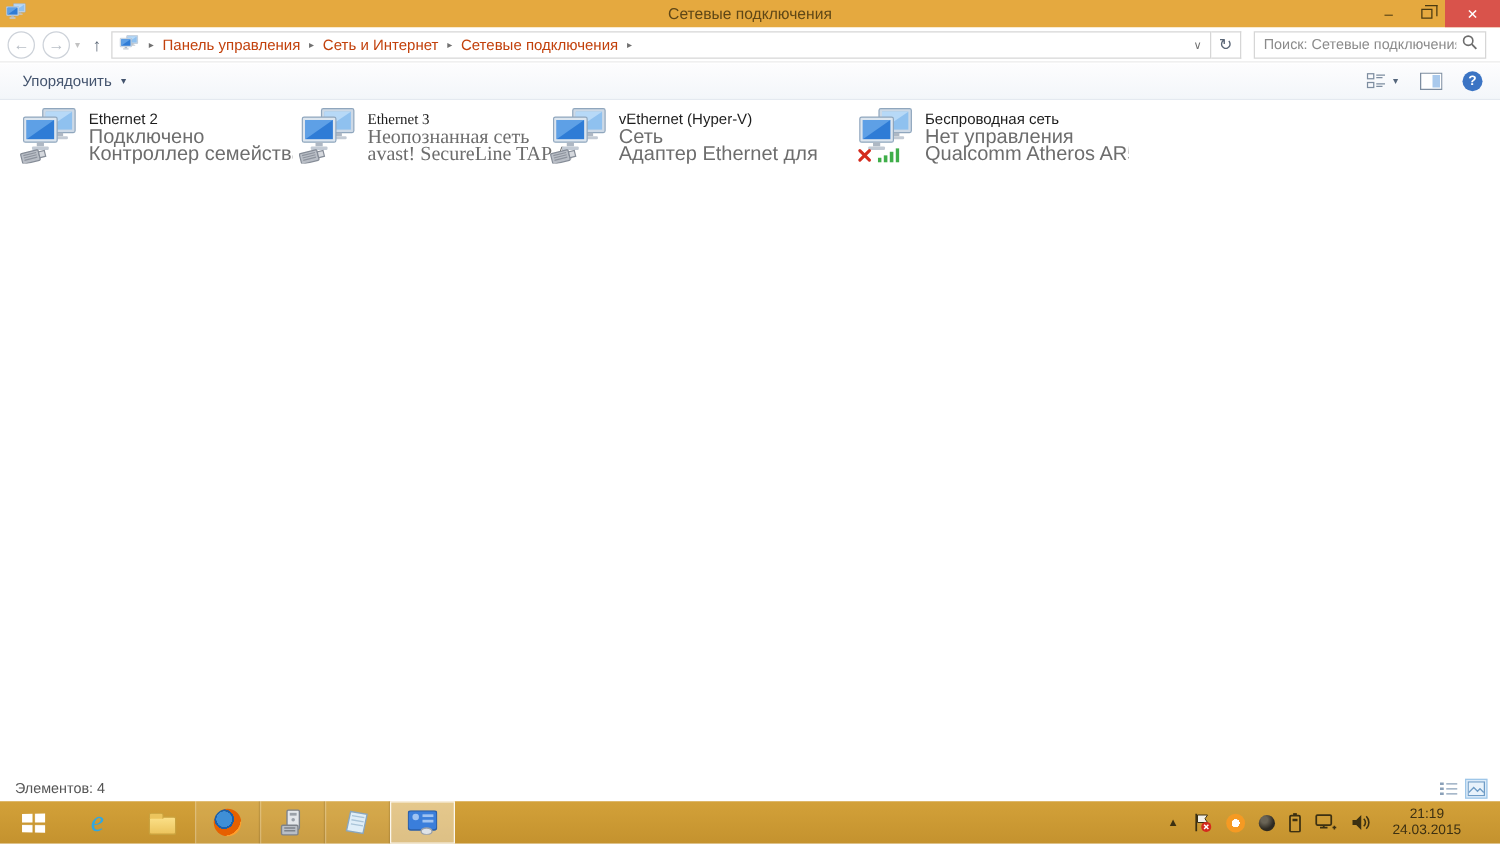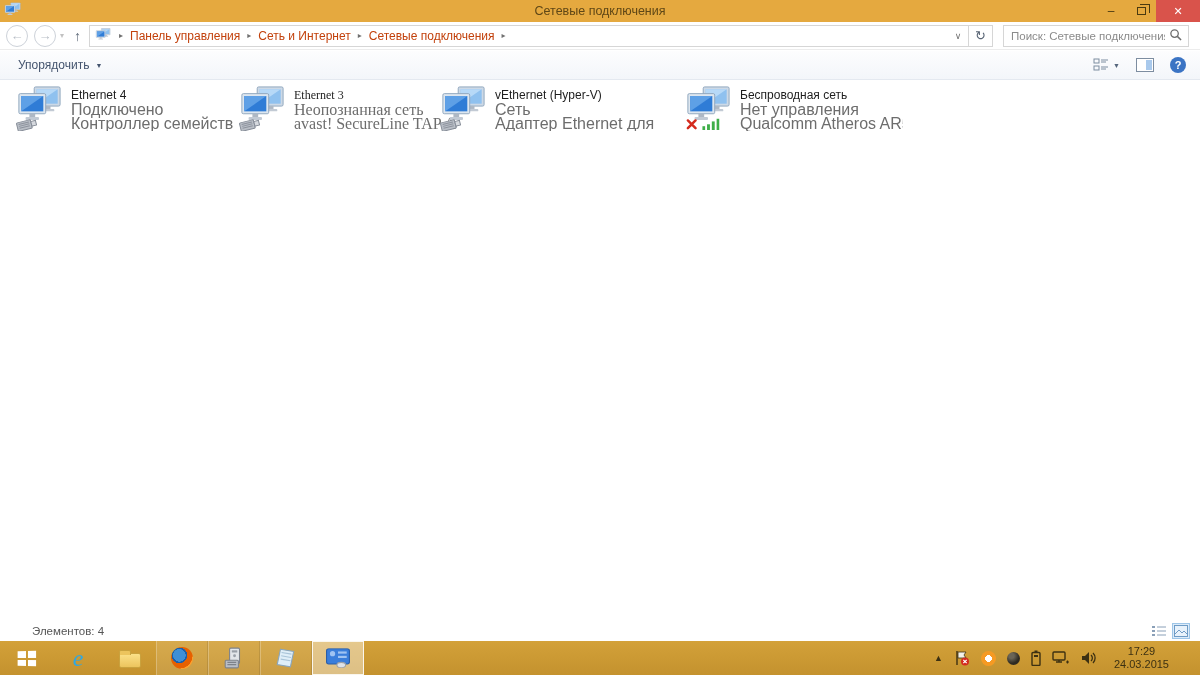--- a/index.html
+++ b/index.html
@@ -57,21 +57,21 @@
   .conn { position:absolute; top:5px; display:flex; gap:9px; width:218px; }
   .conn:nth-child(1){ left:16px; } .conn:nth-child(2){ left:239px;font-family:Liberation Serif, serif; }
   .conn:nth-child(3){ left:440px; } .conn:nth-child(4){ left:685px; }
   .conn-icon { width:46px; height:46px; flex:none; }
   .conn-text { padding-top:3px; white-space:nowrap; overflow:hidden; }
   .conn-name { font-size:12px; color:#1d1d1d; line-height:15px; }
   .conn-sub { font-size:16px; color:#6d6d6d; line-height:14px; }
 
   
   .statusbar { position:absolute; left:0; top:620px; width:1200px; height:21px; background:#fff;
-    display:flex; align-items:center;padding-left:20px; }
+    display:flex; align-items:center; }
   .status-text { margin-left:12px; font-size:11.5px; color:#555; }
   .status-views { margin-left:auto; margin-right:10px; display:flex; gap:4px; }
   .sv { width:18px; height:16px; display:flex; align-items:center; justify-content:center; border:1px solid transparent; }
   .sv.active { background:#dcebf9; border-color:#9ec6e8; }
 
   
   .taskbar { position:absolute; left:0; top:641px; width:1200px; height:34px;
     background:linear-gradient(#d3a139,#c4922e); display:flex; align-items:stretch; }
   .task-tile { width:52px; display:flex; align-items:center; justify-content:center; }
   .task-tile.running { background:rgba(255,255,255,.10);
@@ -264,21 +264,21 @@
         <svg viewBox="0 0 48 46" width="46" height="46">
           <use href="#pc-pair"></use>
           <g transform="translate(0,33)">
               <svg viewBox="0 0 24 14" width="24" height="14">
                 <use href="#plug"></use>
               </svg>
             </g>
         </svg>
       </span>
       <span class="conn-text">
-        <div class="conn-name">Ethernet 4</div>
+        <div class="conn-name">Ethernet 2</div>
         <div class="conn-sub">Подключено</div>
         <div class="conn-sub">Контроллер семейства Realtek P...</div>
       </span>
     </div>
 
     <div class="conn">
       <span class="conn-icon">
         <svg viewBox="0 0 48 46" width="46" height="46">
           <use href="#pc-pair"></use>
           <g transform="translate(0,33)">
@@ -410,20 +410,20 @@
           <svg viewBox="0 0 18 14" width="18" height="14">
             <use href="#net-tray"></use>
           </svg>
         </span>
       <span class="tray-ic">
           <svg viewBox="0 0 16 14" width="16" height="14">
             <use href="#speaker"></use>
           </svg>
         </span>
       <span class="clock">
-        <div>17:29</div>
+        <div>21:19</div>
         <div>24.03.2015</div>
       </span>
       <span class="show-desktop"></span>
     </span>
   </div>
 
 </div>
 
 </body></html>

